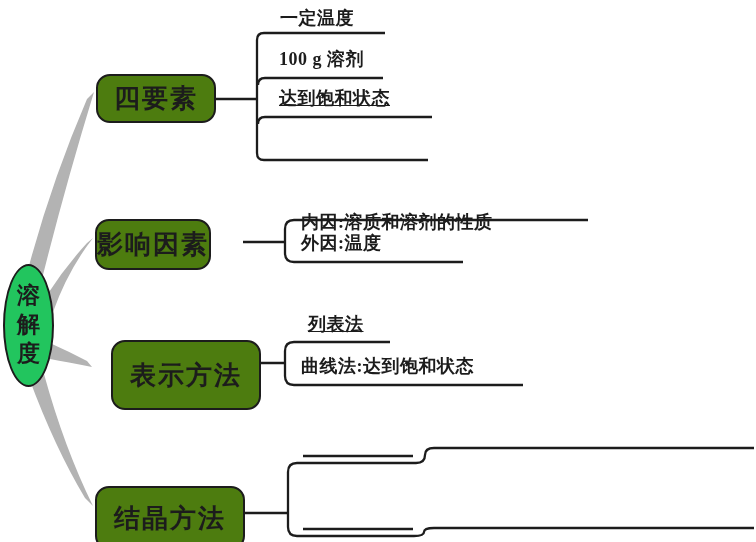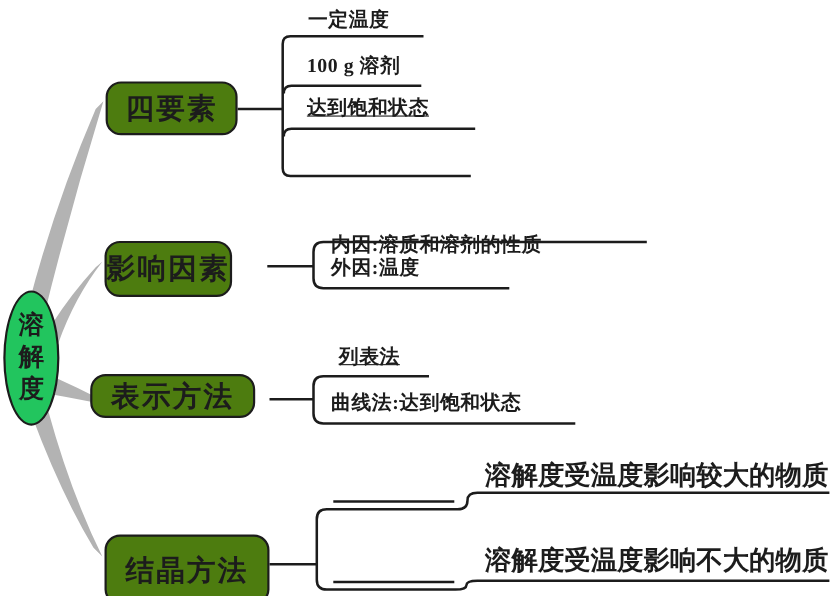--- a/index.html
+++ b/index.html
@@ -68,33 +68,31 @@
   <div class="root-ellipse">
     <div class="vtext">溶解度</div>
   </div>
 
   <div class="node-box" style="left:96px;top:74px;width:120px;height:49px;">
     <span>四要素</span>
   </div>
   <div class="node-box" style="left:95px;top:203px;width:116px;height:51px;margin-top:16px;">
     <span>影响因素</span>
   </div>
-  <div class="node-box" style="left:82px;top:340px;width:150px;height:40px;">
+  <div class="node-box" style="left:111px;top:340px;width:150px;height:70px;">
     <span>表示方法</span>
   </div>
   <div class="node-box" style="left:95px;top:486px;width:150px;height:64px;">
     <span>结晶方法</span>
   </div>
 
   <div class="leaf" style="left:280px;top:9px;">一定温度</div>
   <div class="leaf" style="left:279px;top:50px;">100 g 溶剂</div>
   <div class="leaf" style="left:279px;top:89px;text-decoration:underline;">达到饱和状态</div>
 
   <div class="leaf" style="left:301px;top:193px;margin-top:20px;">内因:溶质和溶剂的性质</div>
   <div class="leaf" style="left:301px;top:234px;">外因:温度</div>
 
   <div class="leaf" style="left:308px;top:315px;text-decoration:underline;">列表法</div>
   <div class="leaf" style="left:301px;top:357px;">曲线法:达到饱和状态</div>
 
-  <div class="leaf big" style="left:441px;top:421px;">溶解度受温度影响较大的物质</div>
-  <div class="leaf big" style="left:441px;top:498px;">溶解度受温度影响不大的物质</div>
 
 </div>
 
 </body></html>

